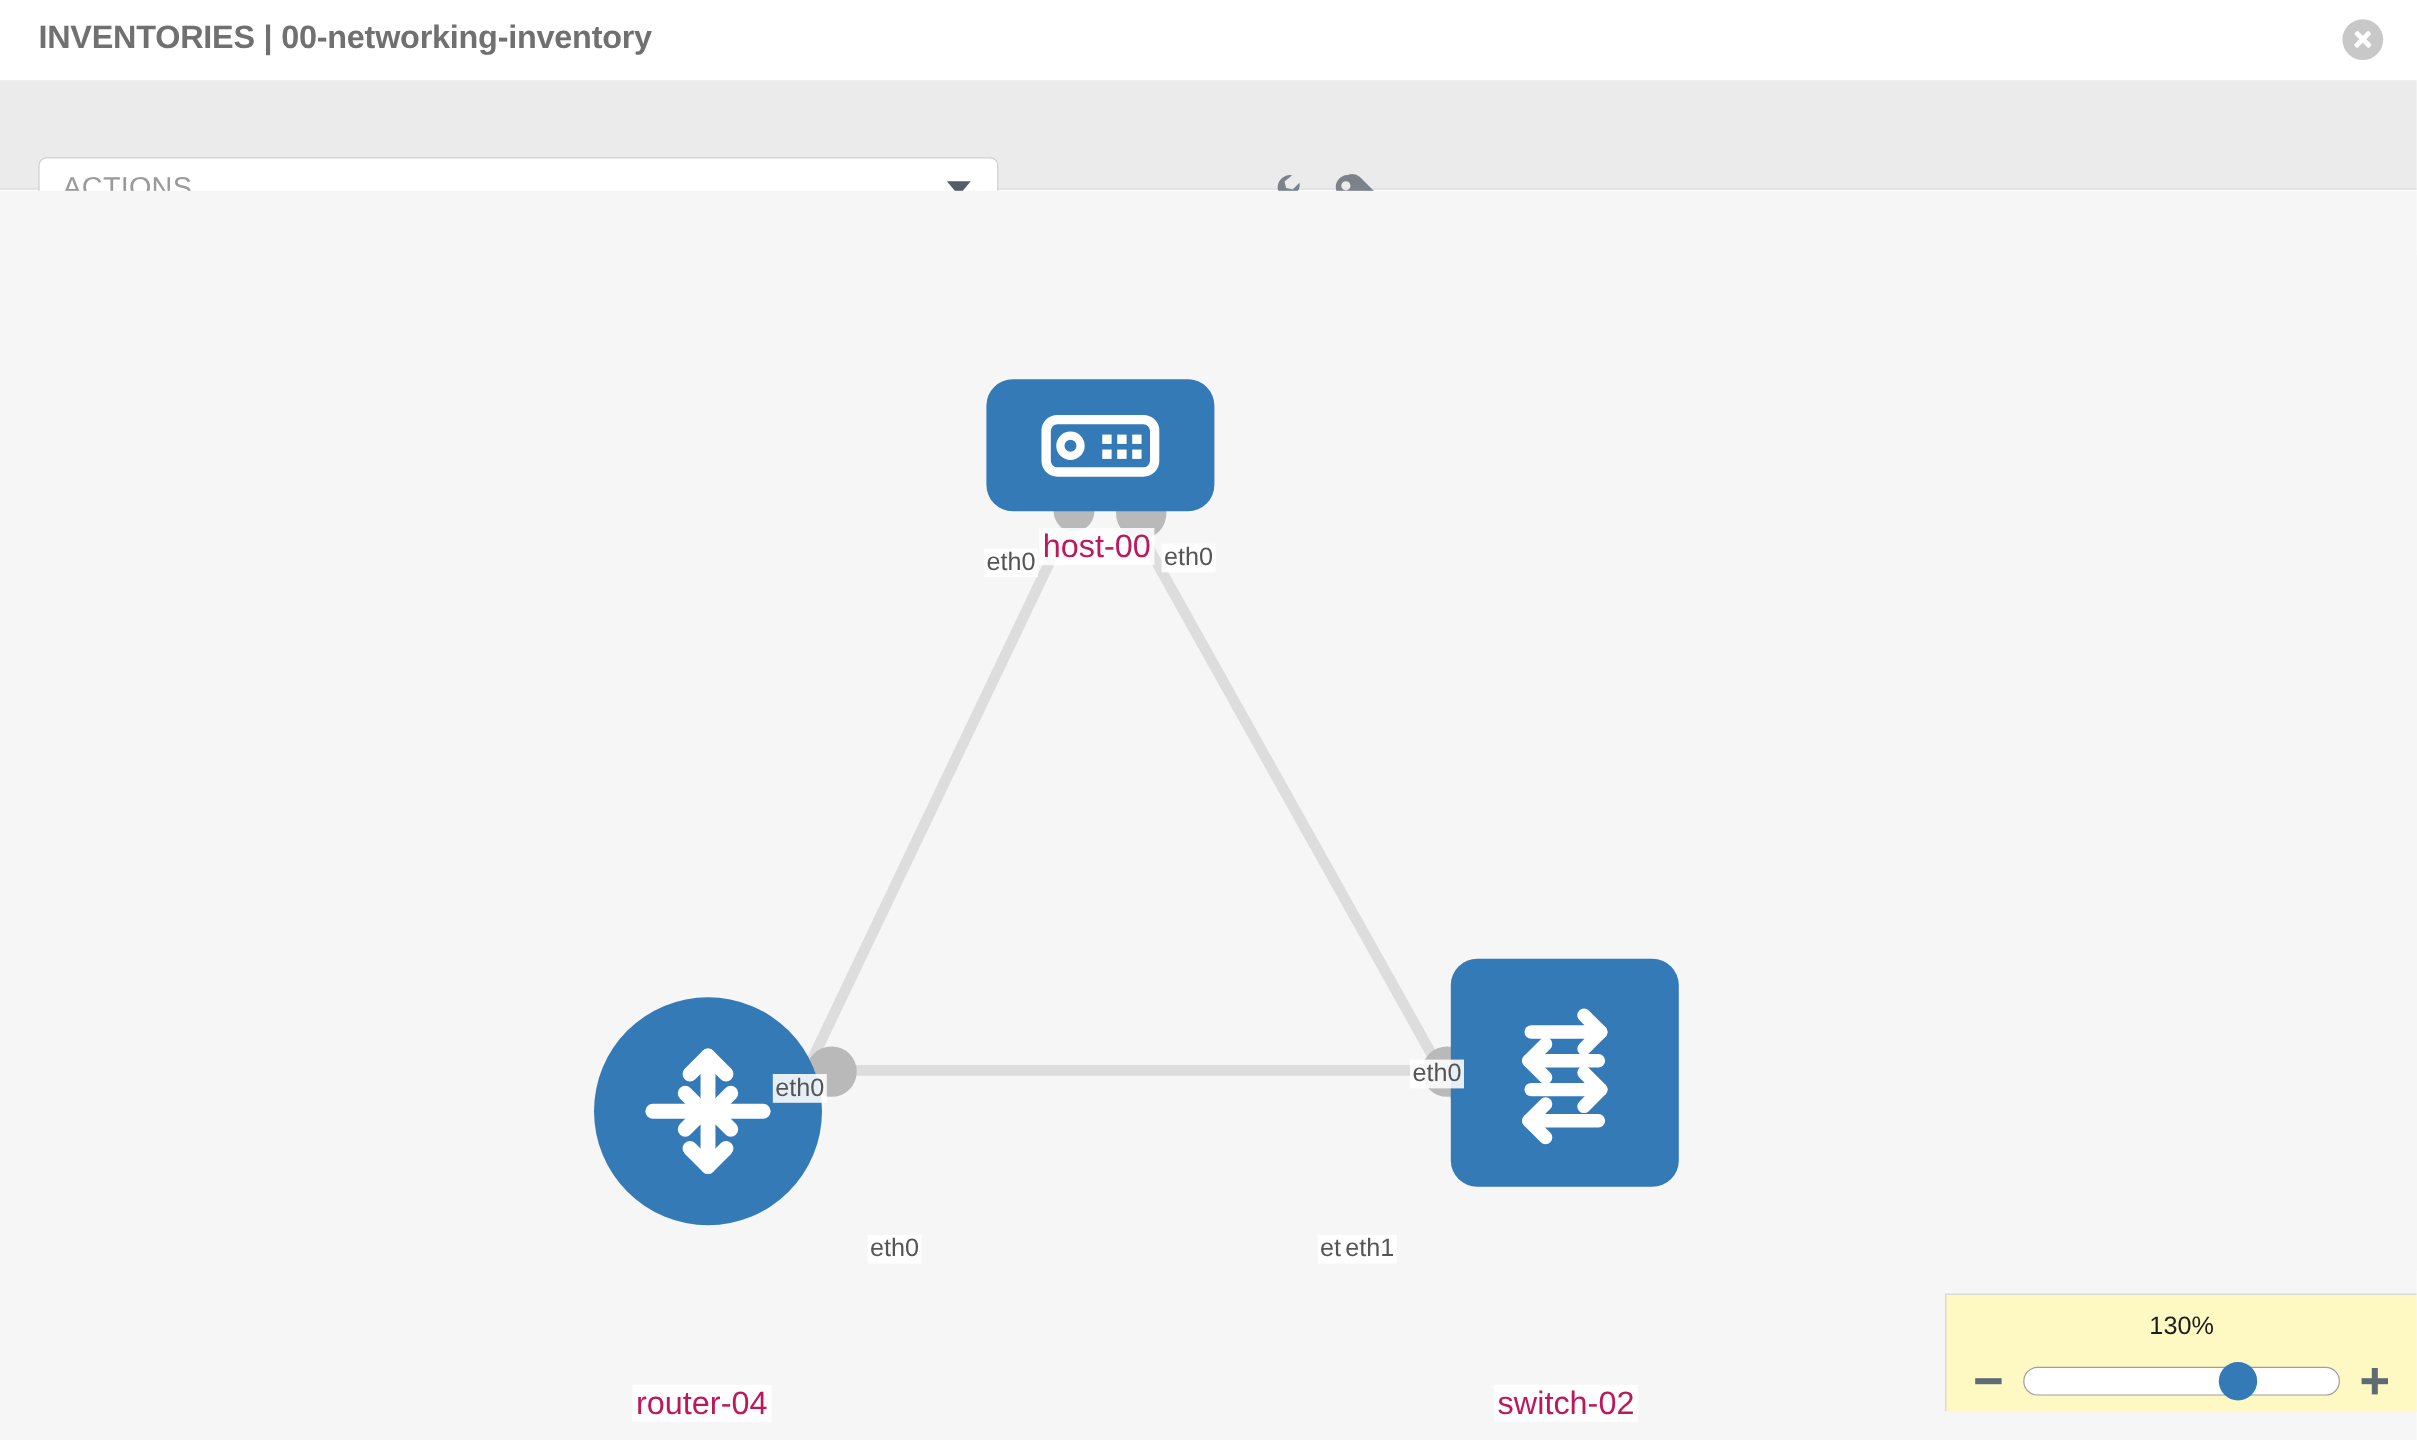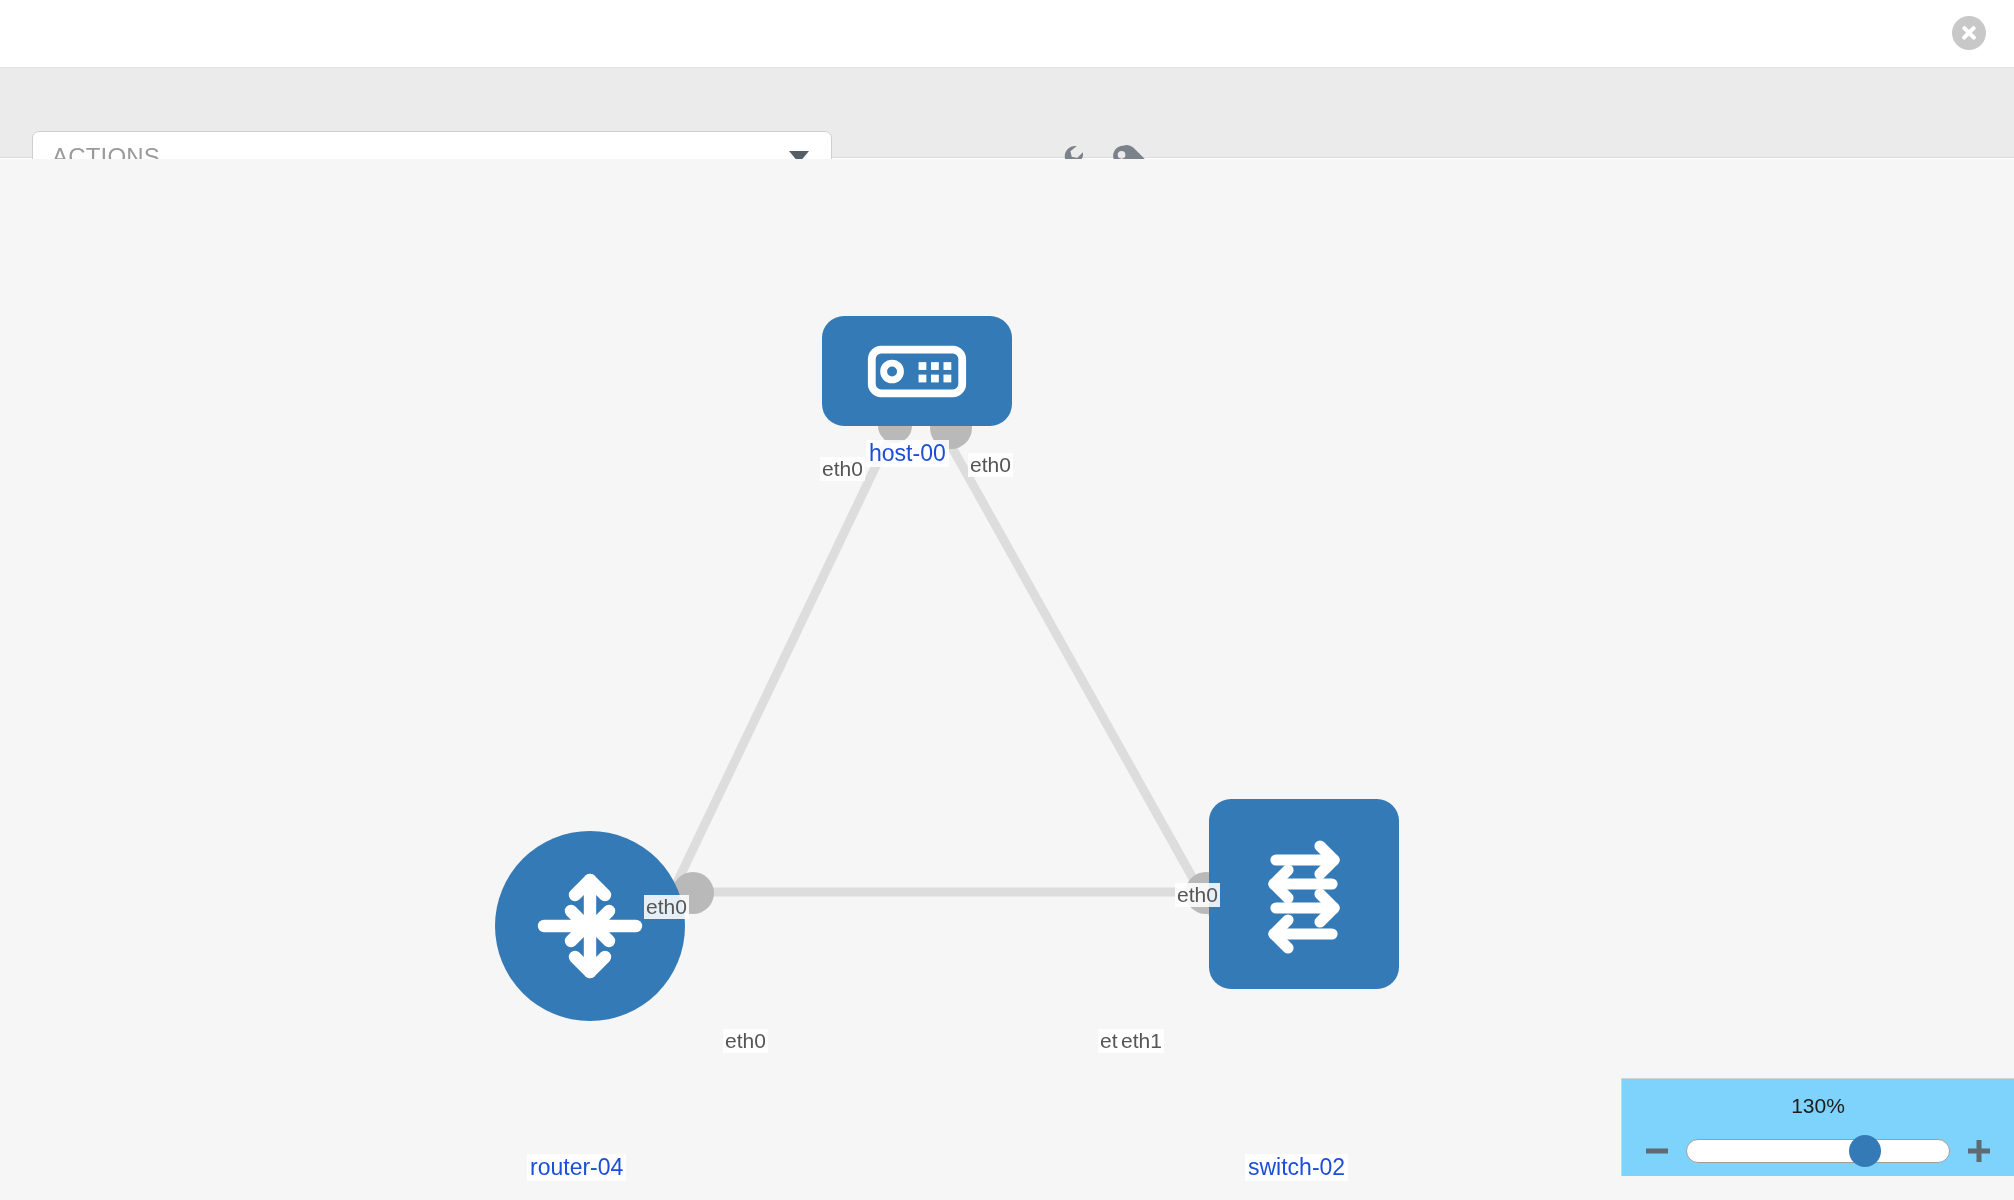--- a/index.html
+++ b/index.html
@@ -130,22 +130,22 @@
     background: #337ab7;
     display: flex;
     align-items: center;
     justify-content: center;
   }
   .node-shape.rounded { border-radius: 22px; }
   .node-shape.circle  { border-radius: 50%; }
 
   .node-label {
     position: absolute;
-    font-size: 23px;
-    color: #1d4ed8;
+    font-size: 27px;
+    color: #be185d;
     background: rgba(255,255,255,0.86);
     white-space: nowrap;
     padding: 0 3px;
     text-align: right;
   }
 
   
   .knob {
     position: absolute;
     width: 42px; height: 42px;
@@ -162,21 +162,21 @@
     white-space: nowrap;
     padding: 0 2px;
     line-height: 1.15;
   }
 
   
   .zoom-panel {
     position: absolute;
     left: 1621px; top: 1078px;
     width: 393px; height: 98px;
-    background: #7dd3fc;
+    background: #fef9c3;
     border: 1px solid #d4d4d4;
     border-right: none;
     border-bottom: none;
   }
   .zoom-pct {
     position: absolute;
     top: 15px; left: 0; width: 100%;
     text-align: center;
     font-size: 21px;
     color: #1d1d1d;
@@ -230,20 +230,21 @@
     transform: translate(-50%,-50%);
     cursor: grab;
   }
 </style>
 </head>
 <body>
 
 <div id="app">
 
   <div class="header">
+    <div class="header-title">INVENTORIES | 00-networking-inventory</div>
     <div class="close-btn"></div>
   </div>
 
   <div class="toolbar">
 
     <div class="select-box" id="actions-select">
       <span class="sel-text">ACTIONS</span>
       <span class="caret"></span>
     </div>
 

